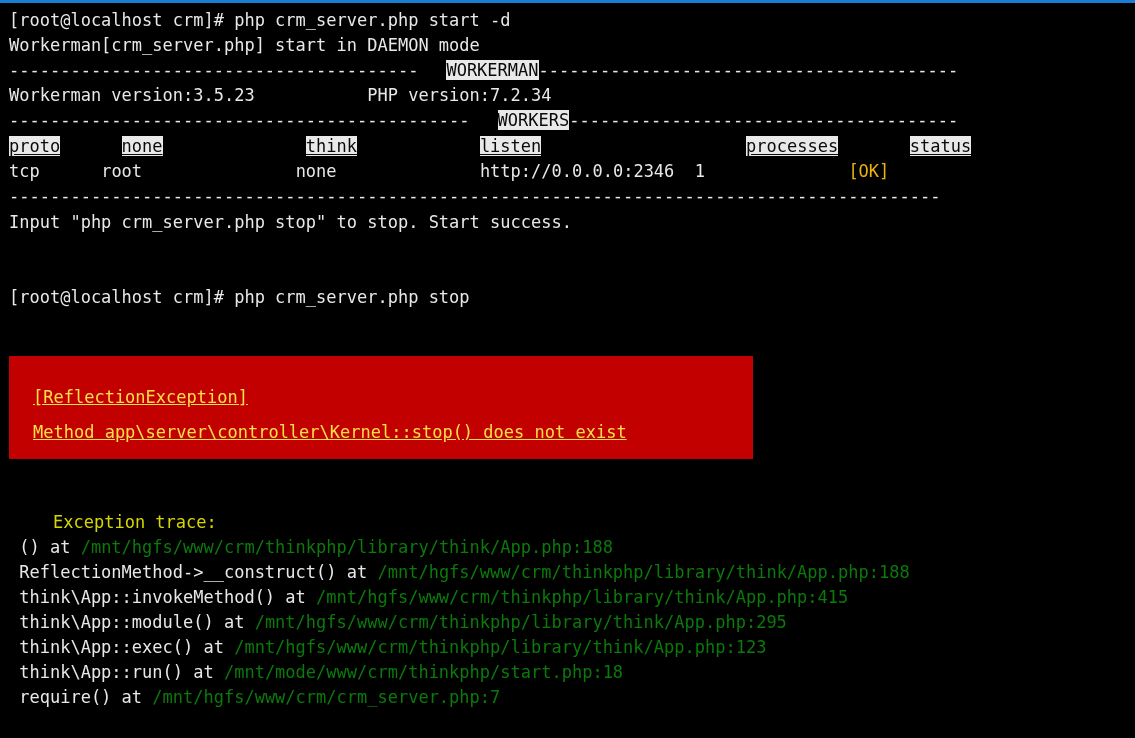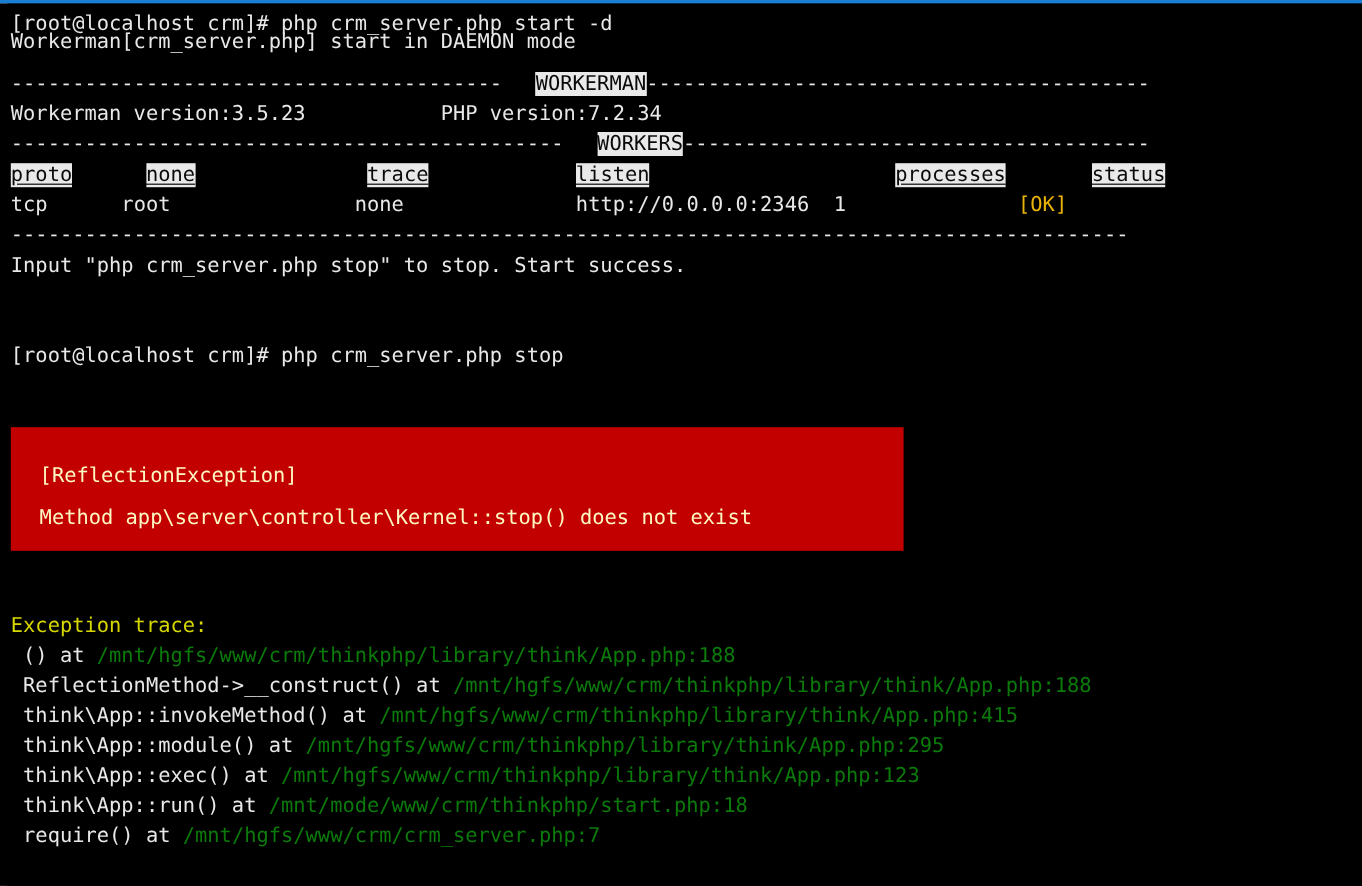--- a/index.html
+++ b/index.html
@@ -80,63 +80,64 @@
     width: 744px;
     height: 103px;
     background: #c20000;
   }
   .err-line {
     position: absolute;
     left: 24px;
     white-space: pre;
     font-size: 17px;
     line-height: 25px;
-    color: #fef9c3;
+    color: #fde047;
     font-family: "DejaVu Sans Mono", "Liberation Mono", monospace;
+    text-decoration: underline;
   }
 </style>
 </head>
 <body>
 
 <div id="screen">
 
   <div id="top-chrome"></div>
 
   <div id="left-gutter">
     <div id="left-gutter-thumb"></div>
   </div>
 
   <div id="term">
 
     <div class="line" style="top:5px;"><span>[root@localhost crm]# php crm_server.php start -d</span></div>
 
-    <div class="line" style="top:20px;"><span>Workerman[crm_server.php] start in DAEMON mode</span></div>
+    <div class="line" style="top:30px;"><span>Workerman[crm_server.php] start in DAEMON mode</span></div>
 
     <div class="line" style="top:55px;"><span class="dash">----------------------------------------</span><span class="inv-plain">WORKERMAN</span><span class="dash">-----------------------------------------</span></div>
 
     <div class="line" style="top:80px;"><span>Workerman version:3.5.23</span><span>           </span><span>PHP version:7.2.34</span></div>
 
     <div class="line" style="top:105px;"><span class="dash">---------------------------------------------</span><span class="inv-plain">WORKERS</span><span class="dash">--------------------------------------</span></div>
 
-    <div class="line" style="top:131px;"><span class="inv">proto</span><span>      </span><span class="inv">none</span><span>              </span><span class="inv">trace</span><span>            </span><span class="inv">listen</span><span>                    </span><span class="inv">processes</span><span>       </span><span class="inv">status</span></div>
+    <div class="line" style="top:131px;"><span class="inv">proto</span><span>      </span><span class="inv">none</span><span>              </span><span class="inv">think</span><span>            </span><span class="inv">listen</span><span>                    </span><span class="inv">processes</span><span>       </span><span class="inv">status</span></div>
 
     <div class="line" style="top:156px;"><span>tcp</span><span>      </span><span>root</span><span>               </span><span>none</span><span>              </span><span>http://0.0.0.0:2346</span><span>  </span><span>1</span><span>              </span><span class="fg-green">[OK]</span></div>
 
     <div class="line" style="top:181px;"><span class="dash">-------------------------------------------------------------------------------------------</span></div>
 
     <div class="line" style="top:207px;"><span>Input "php crm_server.php stop" to stop. Start success.</span></div>
 
     <div class="line" style="top:282px;"><span>[root@localhost crm]# php crm_server.php stop</span></div>
 
     <div id="error-box">
       <div class="err-line" style="top:29px;"><span>[ReflectionException]</span></div>
       <div class="err-line" style="top:64px;"><span>Method app\server\controller\Kernel::stop() does not exist</span></div>
     </div>
 
-    <div class="line" style="top:507px;"><span class="fg-yellow">Exception trace:</span></div>
+    <div class="line" style="top:507px;margin-left:44px;"><span class="fg-yellow">Exception trace:</span></div>
 
     <div class="line" style="top:532px;"><span> () at </span><span class="fg-darkgreen">/mnt/hgfs/www/crm/thinkphp/library/think/App.php:188</span></div>
 
     <div class="line" style="top:557px;"><span> ReflectionMethod-&gt;__construct() at </span><span class="fg-darkgreen">/mnt/hgfs/www/crm/thinkphp/library/think/App.php:188</span></div>
 
     <div class="line" style="top:582px;"><span> think\App::invokeMethod() at </span><span class="fg-darkgreen">/mnt/hgfs/www/crm/thinkphp/library/think/App.php:415</span></div>
 
     <div class="line" style="top:607px;"><span> think\App::module() at </span><span class="fg-darkgreen">/mnt/hgfs/www/crm/thinkphp/library/think/App.php:295</span></div>
 
     <div class="line" style="top:632px;"><span> think\App::exec() at </span><span class="fg-darkgreen">/mnt/hgfs/www/crm/thinkphp/library/think/App.php:123</span></div>

